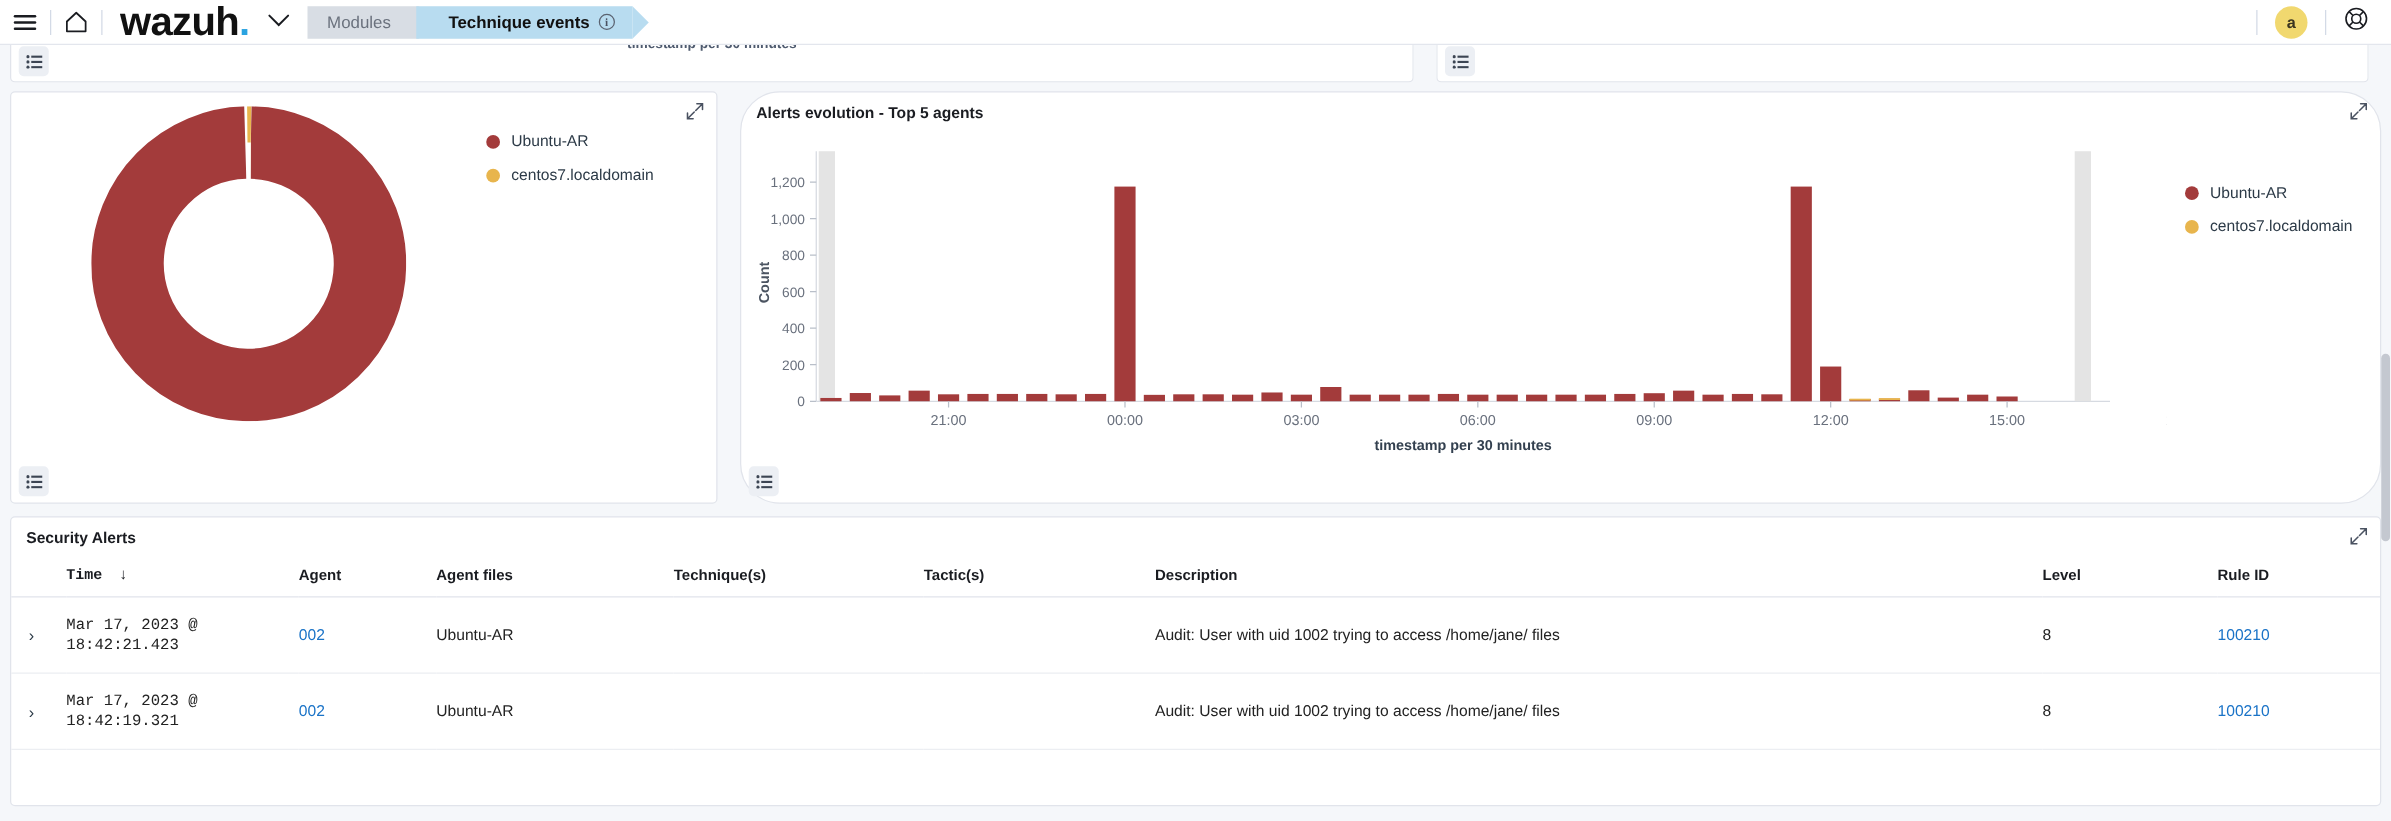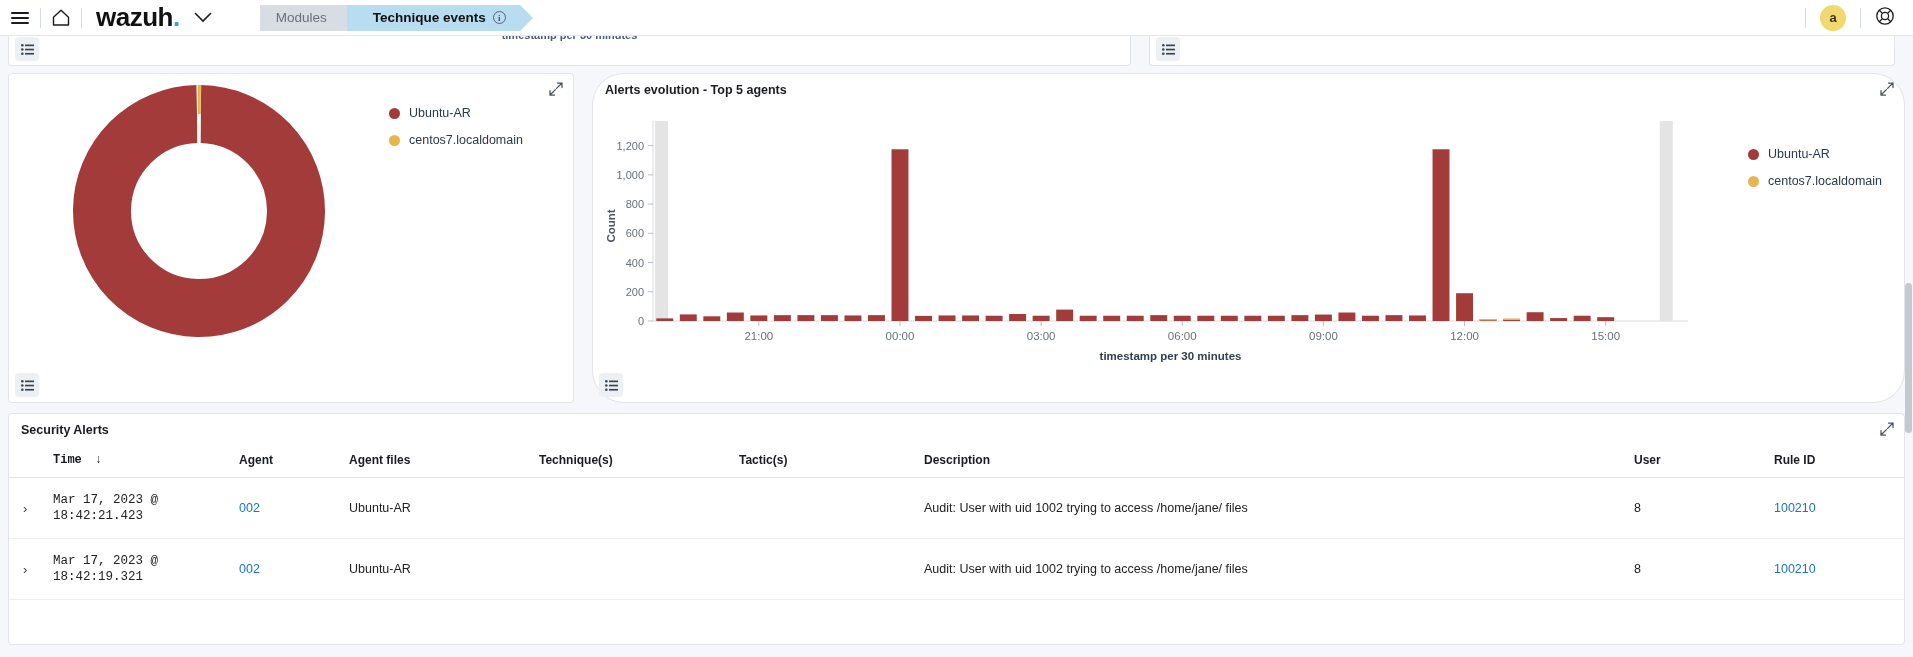--- a/index.html
+++ b/index.html
@@ -23,34 +23,34 @@
     cursor: pointer;
   }
   .hamburger { width: 18px; }
   .hamburger span {
     display: block; height: 2px; background: #1a1c21;
     margin: 3px 0; border-radius: 1px;
   }
   .nav-div { width: 1px; height: 20px; background: #d3dae6; }
   .home-icon svg { display: block; }
   .brand {
-    font-size: 26px; font-weight: 700; color: #111;
+    font-size: 32px; font-weight: 700; color: #111;
     letter-spacing: -0.5px; padding: 0 4px 0 14px;
     display: flex; align-items: flex-start;
   }
   .brand .dot { color: #2aa3e0; }
   .chev {
     padding: 0 14px 0 10px; cursor: pointer;
     display: flex; align-items: center;
   }
   .crumbs { display: flex; align-items: center; height: 26px; }
   .crumb {
     height: 26px; display: flex; align-items: center;
     padding: 0 18px 0 16px; font-size: 13.5px;
-    position: relative; cursor: pointer; margin-left: 34px;
+    position: relative; cursor: pointer;
   }
   .crumb.modules {
     background: #d8dde4; color: #6a717d;
     padding-right: 22px;
   }
   .crumb.modules:after {
     content: ""; position: absolute; right: -13px; top: 0;
     border-left: 13px solid #d8dde4;
     border-top: 13px solid transparent;
     border-bottom: 13px solid transparent;
@@ -447,21 +447,21 @@
           <th class="c-arrow"></th>
           <th class="c-time">
             <span>Time</span>
             <span class="sortarrow">↓</span>
           </th>
           <th class="c-agent">Agent</th>
           <th class="c-aname">Agent files</th>
           <th class="c-tech">Technique(s)</th>
           <th class="c-tact">Tactic(s)</th>
           <th class="c-desc">Description</th>
-          <th class="c-level">User</th>
+          <th class="c-level">Level</th>
           <th class="c-rule">Rule ID</th>
         </tr>
       </thead>
       <tbody>
         <tr>
           <td class="c-arrow">
             <span class="rowchev">›</span>
           </td>
           <td class="c-time timecell">
             <div>Mar 17, 2023 @</div>

